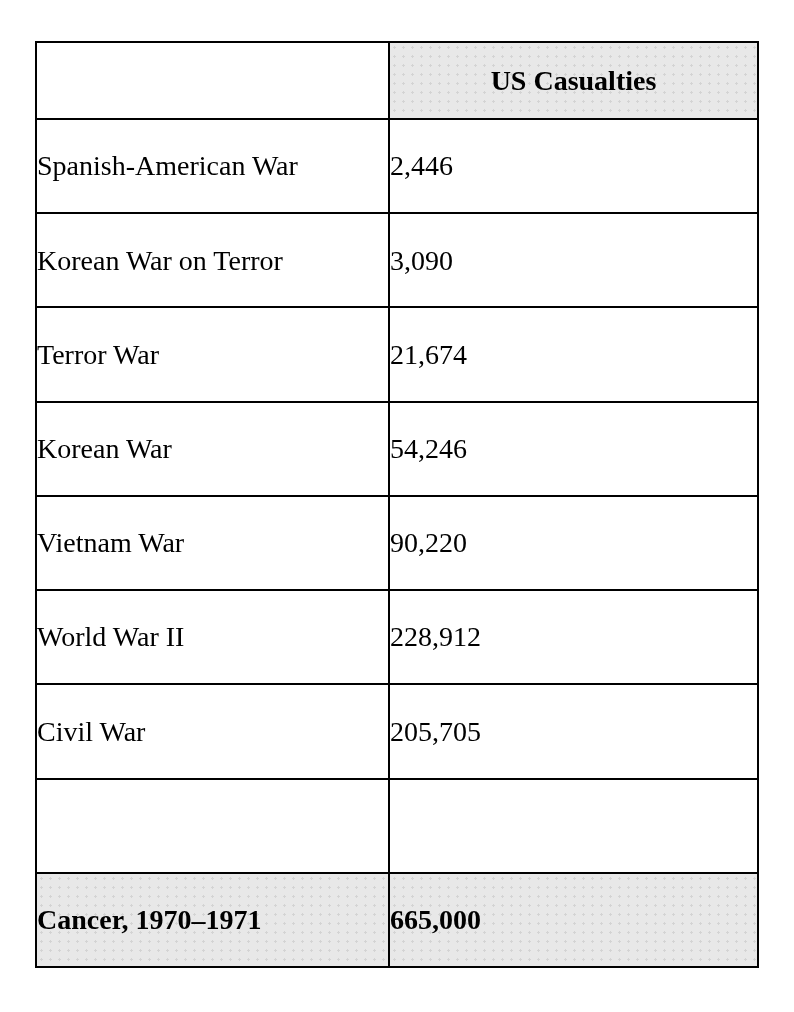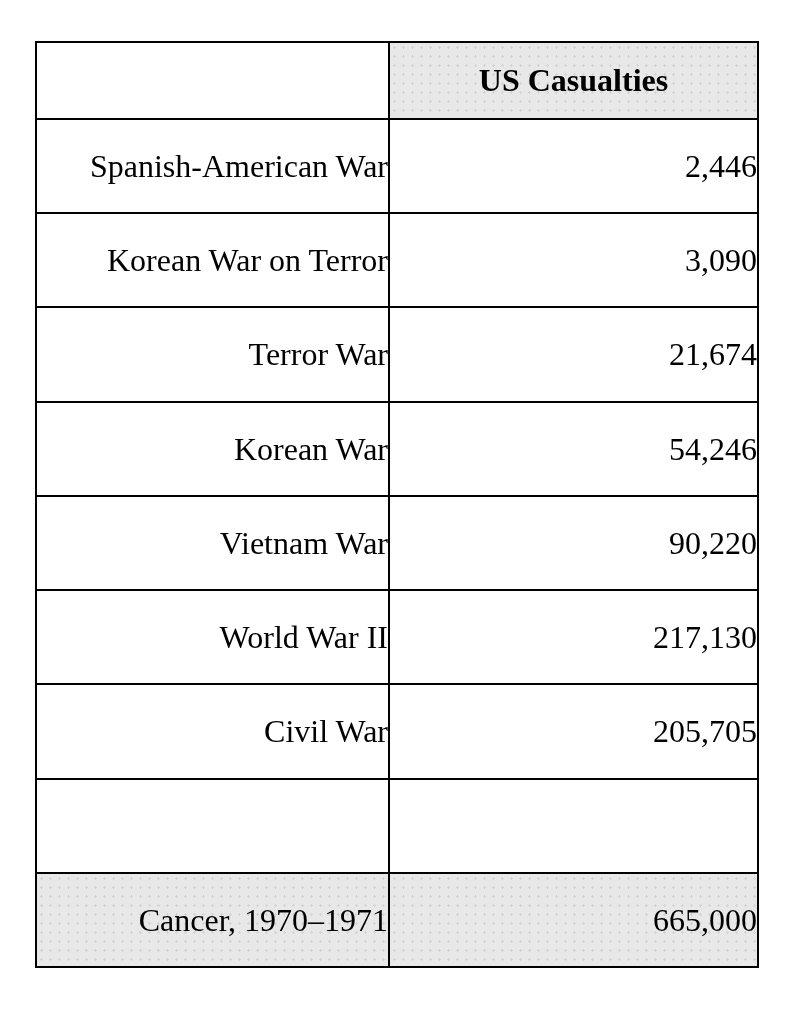--- a/index.html
+++ b/index.html
@@ -20,47 +20,47 @@
     left: 35px;
     top: 41px;
     width: 722px;
     height: 927px;
     border-collapse: collapse;
     table-layout: fixed;
   }
   .casualties-table th,
   .casualties-table td {
     border: 2px solid #000000;
-    font-size: 32px;
+    font-size: 28px;
     line-height: 1.2;
     vertical-align: middle;
     padding: 0;
     height: 75px;
     overflow: hidden;
   }
   .casualties-table col.label-col { width: 353px; }
   .casualties-table col.value-col { width: 369px; }
   .label-cell {
-    text-align: right;
+    text-align: left;
     padding-left: 16px;
   }
   .value-cell {
-    text-align: right;
+    text-align: left;
   }
   th.header-cell {
     font-weight: bold;
     text-align: center;
   }
   .shaded {
     background-color: #e8e8e8;
     background-image: radial-gradient(rgba(120,120,120,0.18) 1px, rgba(0,0,0,0) 1.3px);
     background-size: 9px 9px;
   }
   tr.total-row td {
-    font-weight: normal;
+    font-weight: bold;
   }
 </style>
 </head>
 <body>
 
 <div class="page">
   <table class="casualties-table">
     <colgroup>
       <col class="label-col">
       <col class="value-col">
@@ -87,21 +87,21 @@
       <tr>
         <td class="label-cell">Korean War</td>
         <td class="value-cell">54,246</td>
       </tr>
       <tr>
         <td class="label-cell">Vietnam War</td>
         <td class="value-cell">90,220</td>
       </tr>
       <tr>
         <td class="label-cell">World War II</td>
-        <td class="value-cell">217,130</td>
+        <td class="value-cell">228,912</td>
       </tr>
       <tr>
         <td class="label-cell">Civil War</td>
         <td class="value-cell">205,705</td>
       </tr>
       <tr>
         <td class="label-cell"></td>
         <td class="value-cell"></td>
       </tr>
       <tr class="total-row">

